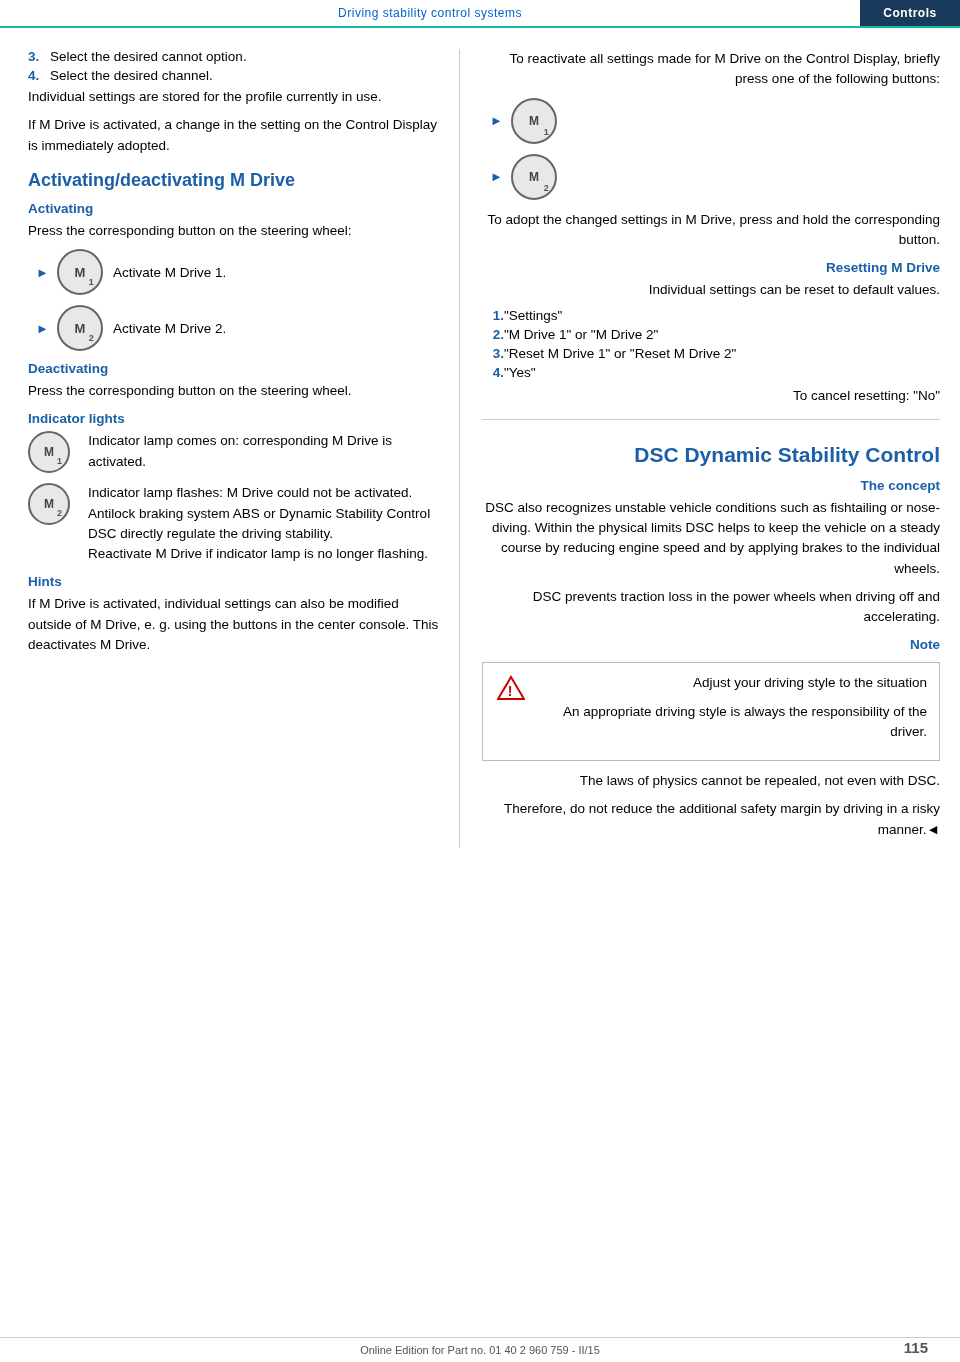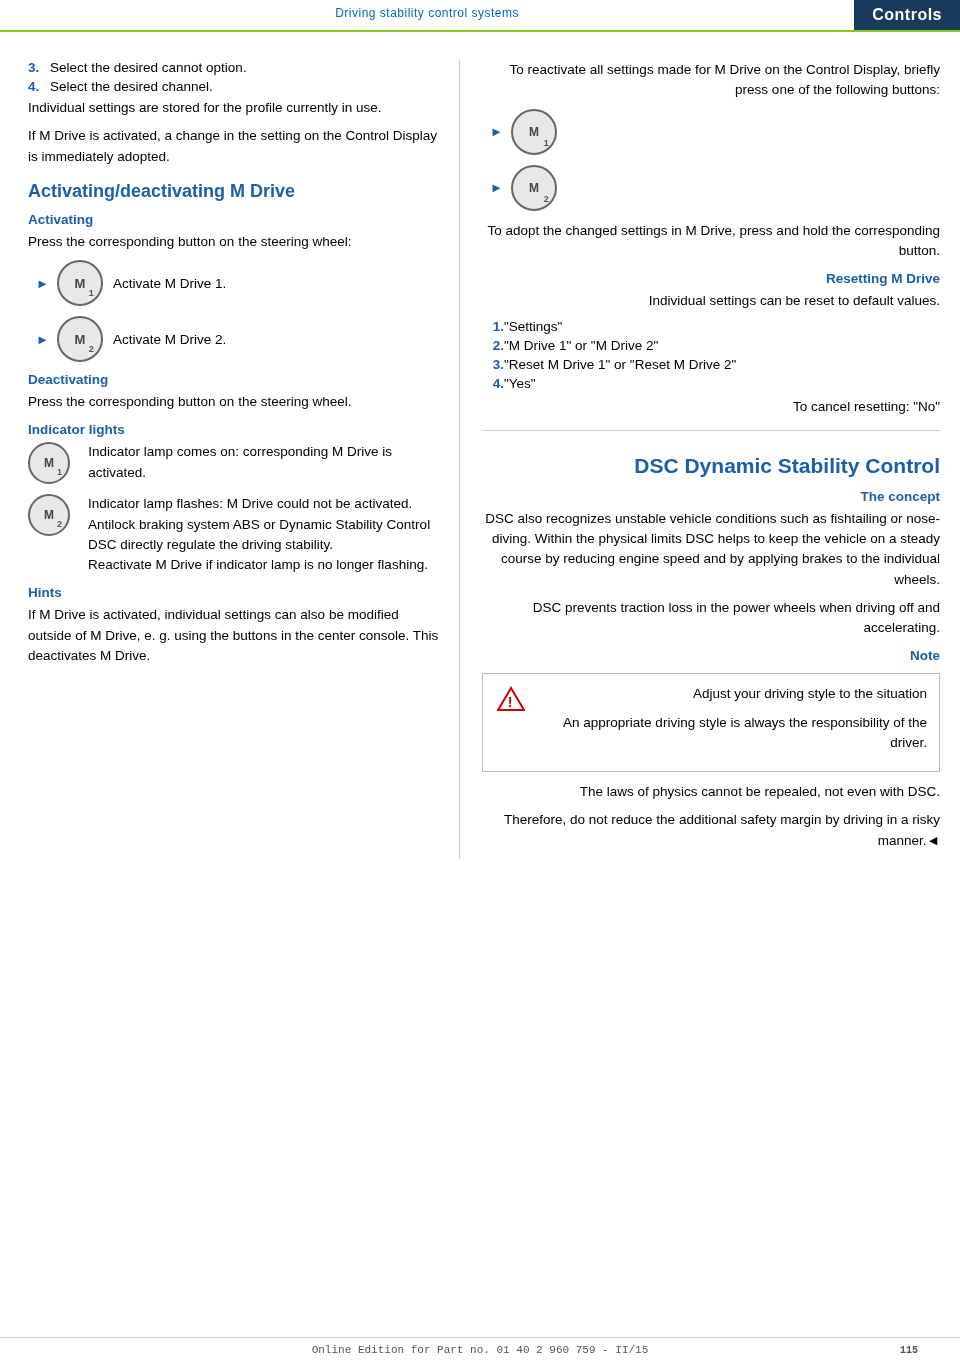--- a/index.html
+++ b/index.html
@@ -10,36 +10,36 @@
       color: #000;
       width: 960px;
       min-height: 1362px;
       position: relative;
     }
 
     
     .header {
       display: flex;
       justify-content: space-between;
-      border-bottom: 2px solid #84cc16;
-      margin-bottom: 10px;
+      border-bottom: 2px solid #14b8a6;
+      margin-bottom: 3px;
     }
     .header-left {
       flex: 1;
       text-align: center;
       padding: 6px 10px;
       font-size: 12px;
       color: #0066cc;
       letter-spacing: 0.5px;
     }
     .header-right {
       background: #1a3a5c;
       color: #fff;
       padding: 6px 18px;
-      font-size: 16px;
+      font-size: 12px;
       font-weight: bold;
       letter-spacing: 0.5px;
       min-width: 100px;
       text-align: center;
     }
 
     
     .main {
       display: flex;
       padding: 18px 0 0 0;
@@ -159,27 +159,26 @@
       bottom: 0;
       left: 0;
       right: 0;
       border-top: 1px solid #ccc;
       display: flex;
       justify-content: center;
       align-items: center;
       padding: 6px 20px;
       font-size: 11px;
       color: #555;
-      font-family: Liberation Mono, monospace;
     }
     .page-number {
       position: absolute;
-      right: 42px;
+      right: 32px;
       bottom: 6px;
-      font-size: 10px;
+      font-size: 15px;
       font-weight: bold;
     }
 
     
     .section-divider {
       border: none;
       border-top: 1px solid #ccc;
       margin: 12px 0;
     }
 

